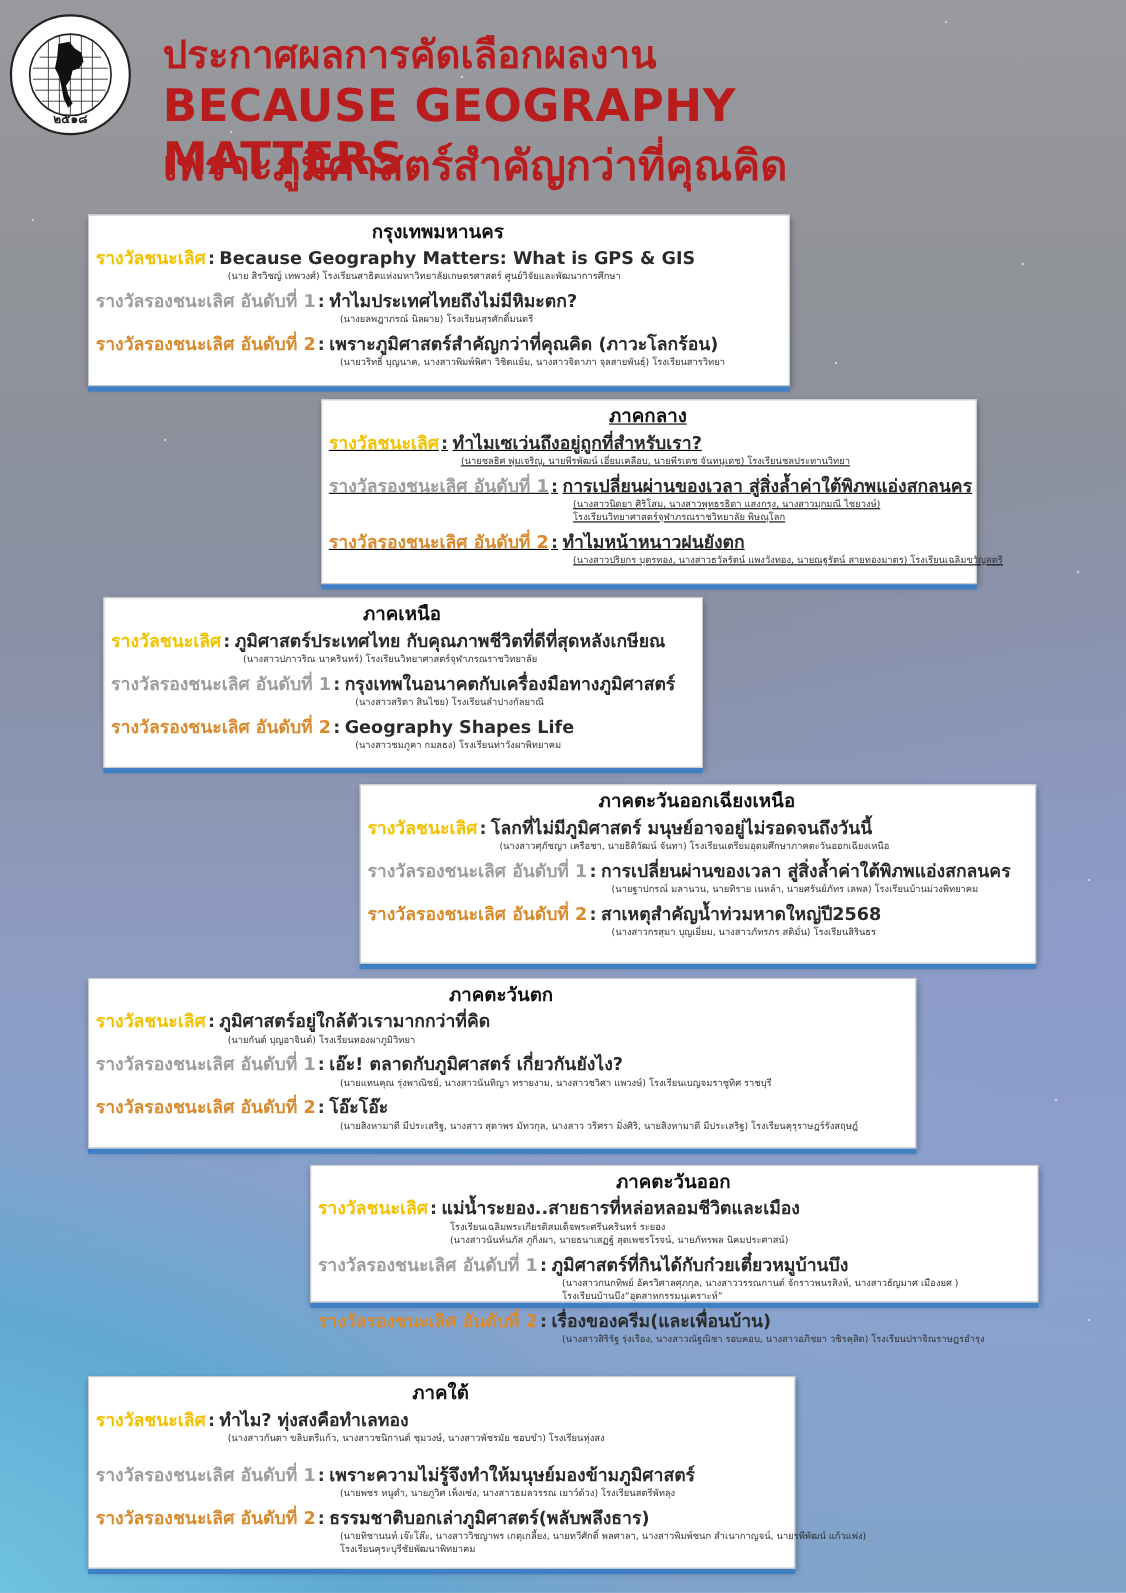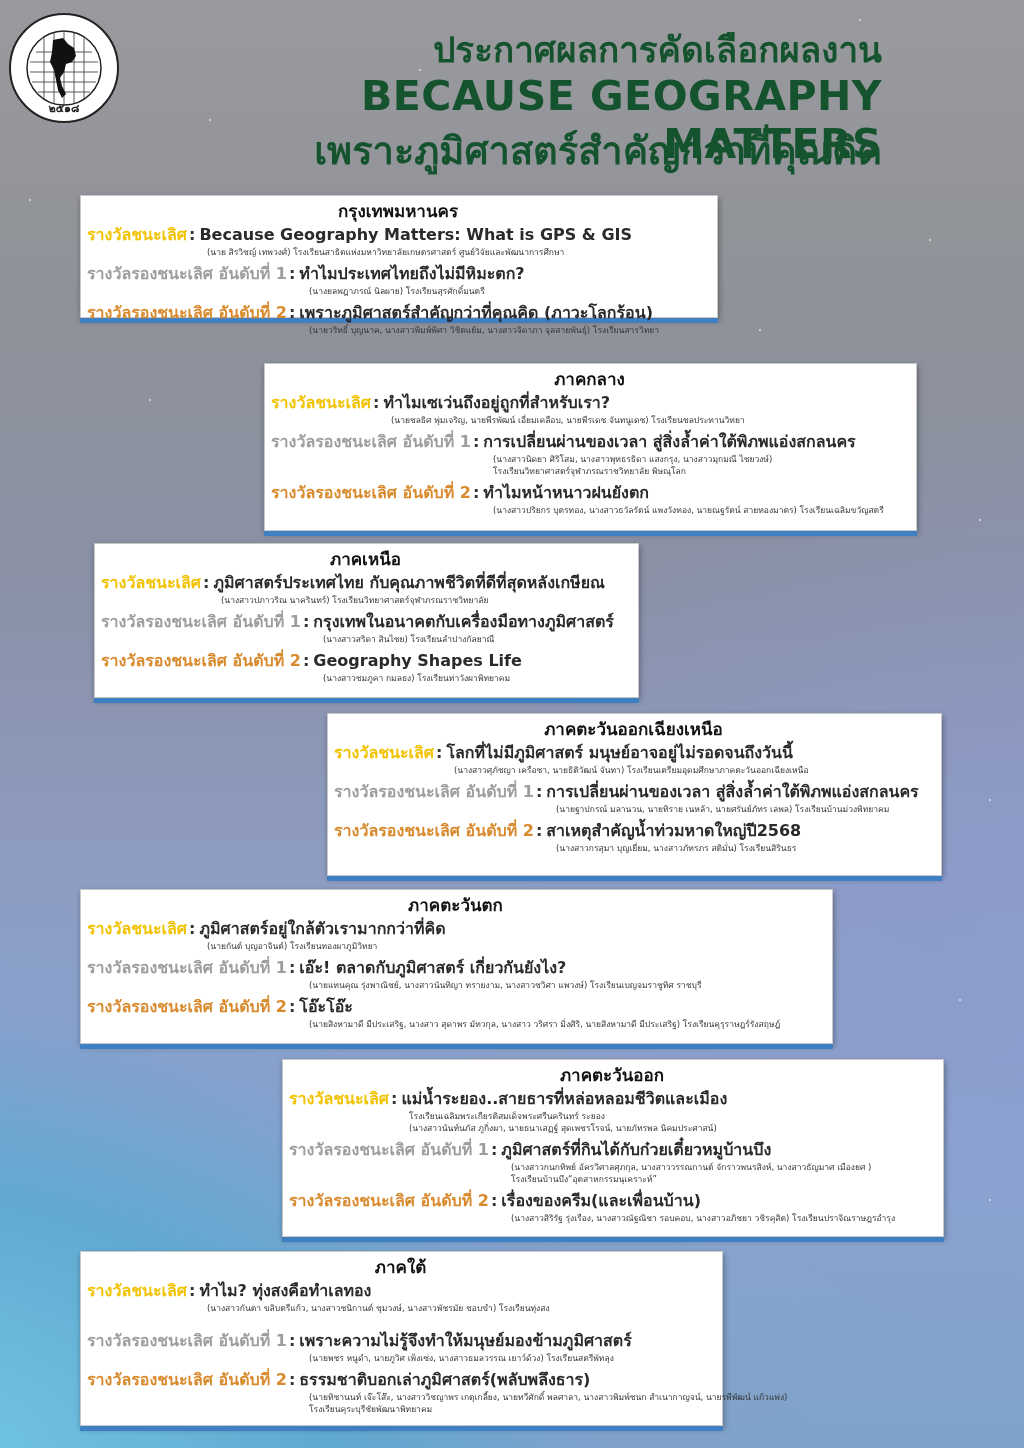--- a/index.html
+++ b/index.html
@@ -20,21 +20,21 @@
       radial-gradient(1.5px 1.5px at 930px 240px, #fff, transparent),
       radial-gradient(1.5px 1.5px at 980px 520px, #fff, transparent),
       radial-gradient(1.5px 1.5px at 760px 330px, #fff, transparent),
       radial-gradient(1.5px 1.5px at 150px 400px, #fff, transparent),
       radial-gradient(1.5px 1.5px at 990px 800px, #fff, transparent),
       radial-gradient(1.5px 1.5px at 960px 1000px, #fff, transparent),
       radial-gradient(1.5px 1.5px at 990px 1200px, #fff, transparent),
       radial-gradient(1.5px 1.5px at 30px 200px, #fff, transparent);
   }
   .logo { position:absolute; left:8px; top:12px; width:112px; height:112px; }
-  .title { position:absolute; left:132px; width:750px; text-align:right; color:#14532d; font-weight:bold; }
+  .title { position:absolute; left:148px; width:750px; text-align:left; color:#b91c1c; font-weight:bold; }
   .t1 { top:22px; font-size:35px; }
   .t2 { top:72px; font-size:41px; letter-spacing:0.5px; }
   .t3 { top:120px; font-size:38px;font-family:Liberation Mono, monospace; }
   .card {
     position:absolute; background:#ffffff;
     border:1px solid #c8c8c8;
     box-shadow: 0 5px 0 #3f7fc4, 1px 3px 6px rgba(0,0,0,0.35);
     padding:4px 8px 6px 6px; box-sizing:border-box;
   }
   .region { text-align:center; font-weight:bold; font-size:17px; color:#111; margin-bottom:2px; line-height:22px; }
@@ -70,31 +70,31 @@
     </g>
     <path d="M45 28 L55 26 L60 32 L66 36 L68 44 L64 50 L58 52 L56 60 L52 66 L54 74 L58 82 L54 86 L50 78 L48 68 L46 58 L42 50 L44 40 Z" fill="#111"></path>
     <text x="56" y="100" text-anchor="middle" font-size="11" font-weight="bold" fill="#222">๒๕๑๘</text>
   </svg>
 </div>
 
 <div class="title t1">ประกาศผลการคัดเลือกผลงาน</div>
 <div class="title t2">BECAUSE GEOGRAPHY MATTERS</div>
 <div class="title t3">เพราะภูมิศาสตร์สำคัญกว่าที่คุณคิด</div>
 
-<div class="card" style="left:80px;top:195px;width:638px;height:123px;">
+<div class="card" style="left:80px;top:195px;width:638px;height:156px;">
   <div class="region">กรุงเทพมหานคร</div>
   <div class="row"><span class="lbl gold">รางวัลชนะเลิศ</span><span class="colon">:</span><span class="work">Because Geography Matters: What is GPS &amp; GIS</span></div>
   <div class="who" style="padding-left:120px">(นาย สิรวิชญ์ เทพวงศ์) โรงเรียนสาธิตแห่งมหาวิทยาลัยเกษตรศาสตร์ ศูนย์วิจัยและพัฒนาการศึกษา</div>
   <div class="row" style="margin-top:5px"><span class="lbl silver">รางวัลรองชนะเลิศ อันดับที่ 1</span><span class="colon">:</span><span class="work">ทำไมประเทศไทยถึงไม่มีหิมะตก?</span></div>
   <div class="who" style="padding-left:222px">(นางยลพฎาภรณ์ นิลผาย) โรงเรียนสุรศักดิ์มนตรี</div>
   <div class="row" style="margin-top:5px"><span class="lbl bronze">รางวัลรองชนะเลิศ อันดับที่ 2</span><span class="colon">:</span><span class="work">เพราะภูมิศาสตร์สำคัญกว่าที่คุณคิด (ภาวะโลกร้อน)</span></div>
   <div class="who" style="padding-left:222px">(นายวริทธิ์ บุญนาค, นางสาวพิมพ์พิศา วิชิตแย้ม, นางสาวจิดาภา จุลสายพันธุ์) โรงเรียนสารวิทยา</div>
 </div>
 
-<div class="card" style="left:264px;top:363px;width:653px;height:168px;">
+<div class="card" style="left:292px;top:363px;width:596px;height:168px;text-decoration:underline;">
   <div class="region">ภาคกลาง</div>
   <div class="row"><span class="lbl gold">รางวัลชนะเลิศ</span><span class="colon">:</span><span class="work">ทำไมเซเว่นถึงอยู่ถูกที่สำหรับเรา?</span></div>
   <div class="who" style="padding-left:120px">(นายชลธิศ พุ่มเจริญ, นายพีรพัฒน์ เอี่ยมเคลือบ, นายพีรเดช จันทนูเดช) โรงเรียนชลประทานวิทยา</div>
   <div class="row" style="margin-top:5px"><span class="lbl silver">รางวัลรองชนะเลิศ อันดับที่ 1</span><span class="colon">:</span><span class="work">การเปลี่ยนผ่านของเวลา สู่สิ่งล้ำค่าใต้พิภพแอ่งสกลนคร</span></div>
   <div class="who" style="padding-left:222px">(นางสาวนิดยา ศิริโสม, นางสาวพุทธรธิดา แสงกรุง, นางสาวมุกมณี ไชยวงษ์)</div>
   <div class="who" style="padding-left:222px">โรงเรียนวิทยาศาสตร์จุฬาภรณราชวิทยาลัย พิษณุโลก</div>
   <div class="row" style="margin-top:5px"><span class="lbl bronze">รางวัลรองชนะเลิศ อันดับที่ 2</span><span class="colon">:</span><span class="work">ทำไมหน้าหนาวฝนยังตก</span></div>
   <div class="who" style="padding-left:222px">(นางสาวปริยกร บุตรทอง, นางสาวธวัลรัตน์ แพงวังทอง, นายณฐรัตน์ สายทองมาตร) โรงเรียนเฉลิมขวัญสตรี</div>
 </div>
 
@@ -121,21 +121,21 @@
 <div class="card" style="left:80px;top:889px;width:753px;height:155px;">
   <div class="region">ภาคตะวันตก</div>
   <div class="row"><span class="lbl gold">รางวัลชนะเลิศ</span><span class="colon">:</span><span class="work">ภูมิศาสตร์อยู่ใกล้ตัวเรามากกว่าที่คิด</span></div>
   <div class="who" style="padding-left:120px">(นายกันต์ บุญอาจินต์) โรงเรียนทองผาภูมิวิทยา</div>
   <div class="row" style="margin-top:5px"><span class="lbl silver">รางวัลรองชนะเลิศ อันดับที่ 1</span><span class="colon">:</span><span class="work">เอ๊ะ! ตลาดกับภูมิศาสตร์ เกี่ยวกันยังไง?</span></div>
   <div class="who" style="padding-left:222px">(นายแทนคุณ รุ่งพาณิชย์, นางสาวนันทิญา ทรายงาม, นางสาวชวิศา แพวงษ์) โรงเรียนเบญจมราชูทิศ ราชบุรี</div>
   <div class="row" style="margin-top:5px"><span class="lbl bronze">รางวัลรองชนะเลิศ อันดับที่ 2</span><span class="colon">:</span><span class="work">โอ๊ะโอ๊ะ</span></div>
   <div class="who" style="padding-left:222px">(นายสิงหามาดี มีประเสริฐ, นางสาว สุดาพร มัทวกุล, นางสาว วริศรา มิ่งศิริ, นายสิงหามาดี มีประเสริฐ) โรงเรียนคุรุราษฎร์รังสฤษฎ์</div>
 </div>
 
-<div class="card" style="left:282px;top:1059px;width:662px;height:178px;">
+<div class="card" style="left:282px;top:1059px;width:662px;height:125px;">
   <div class="region">ภาคตะวันออก</div>
   <div class="row"><span class="lbl gold">รางวัลชนะเลิศ</span><span class="colon">:</span><span class="work">แม่น้ำระยอง..สายธารที่หล่อหลอมชีวิตและเมือง</span></div>
   <div class="who" style="padding-left:120px">โรงเรียนเฉลิมพระเกียรติสมเด็จพระศรีนครินทร์ ระยอง</div>
   <div class="who" style="padding-left:120px">(นางสาวนันท์นภัส ภูกิ่งผา, นายธนาเสฏฐ์ สุดเพชรโรจน์, นายภัทรพล นิคมประศาสน์)</div>
   <div class="row" style="margin-top:5px"><span class="lbl silver">รางวัลรองชนะเลิศ อันดับที่ 1</span><span class="colon">:</span><span class="work">ภูมิศาสตร์ที่กินได้กับก๋วยเตี๋ยวหมูบ้านบึง</span></div>
   <div class="who" style="padding-left:222px">(นางสาวกนกทิพย์ อัครวิศาลศุภกุล, นางสาววรรณกานต์ จักราวพนรสิงห์, นางสาวธัญมาศ เมืองยศ )</div>
   <div class="who" style="padding-left:222px">โรงเรียนบ้านบึง“อุตสาหกรรมนุเคราะห์”</div>
   <div class="row" style="margin-top:5px"><span class="lbl bronze">รางวัลรองชนะเลิศ อันดับที่ 2</span><span class="colon">:</span><span class="work">เรื่องของครีม(และเพื่อนบ้าน)</span></div>
   <div class="who" style="padding-left:222px">(นางสาวสิริรัฐ รุ่งเรือง, นางสาวณัฐณิชา รอบคอบ, นางสาวอภิชยา วชิรคุสิต) โรงเรียนปราจิณราษฎรอำรุง</div>
 </div>

